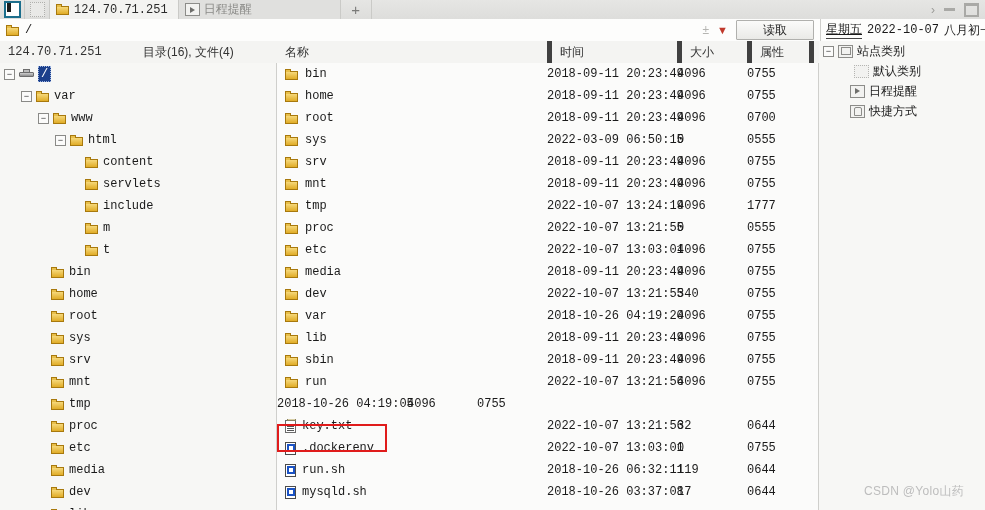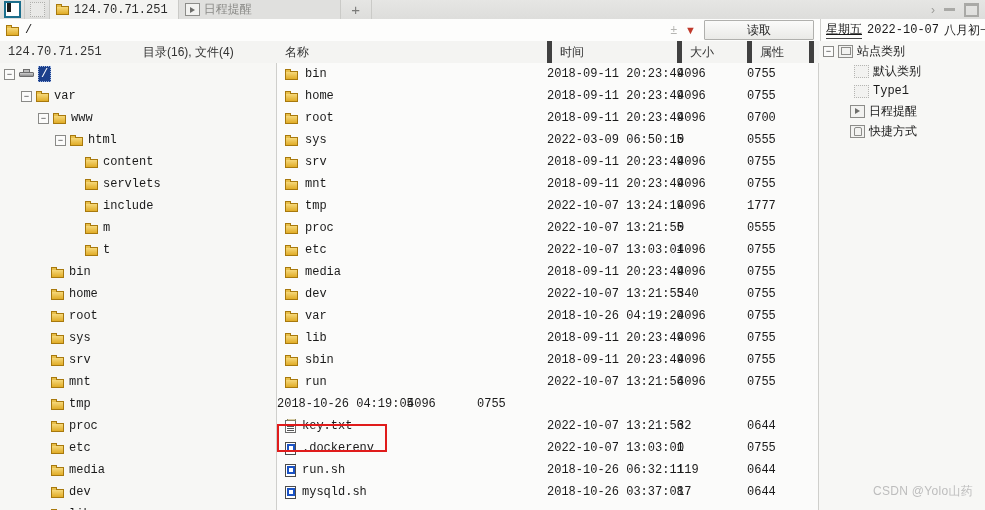--- a/index.html
+++ b/index.html
@@ -53,21 +53,21 @@
     position:absolute;left:0;top:19px;width:985px;height:22px;
     background:#fdfdfc;border-bottom:1px solid #cfcfcc;
     display:flex;align-items:center;
   }
   .addr-left{display:flex;align-items:center;gap:5px;padding-left:6px;flex:1;}
   .addr-path{font-family:"Liberation Mono","DejaVu Sans Mono",monospace;font-size:12px;}
   .addr-tools{display:flex;align-items:center;gap:8px;padding-right:6px;}
   .pm{color:#b5b5b2;font-size:12px;}
   .chev{color:#c0392b;font-size:11px;}
   .readbtn{
-    height:18px;min-width:56px;margin:0 6px 0 2px;padding:0 26px;
+    height:18px;min-width:56px;margin:0 6px 0 2px;padding:0 10px;
     background:linear-gradient(#fbfbfa,#eaeae7);
     border:1px solid #b0b0ad;border-radius:1px;
     display:flex;align-items:center;justify-content:center;font-size:12px;color:#222;
   }
   .datehdr{
     width:165px;display:flex;align-items:center;justify-content:flex-start;
     gap:5px;padding-left:5px;font-size:12px;color:#1a1a1a;white-space:nowrap;overflow:hidden;
     border-left:1px solid #cfcfcc;height:22px;box-sizing:border-box;
   }
   .datehdr .wk{border-bottom:1px solid #444;text-decoration:underline;}
@@ -142,21 +142,21 @@
   .sq-ico{width:13px;height:11px;border:1px solid #8c8c89;background:#f2f2f0;flex:none;
     display:flex;align-items:center;justify-content:center;}
   .sq-ico-in{width:8px;height:6px;border:1px solid #8c8c89;}
   .sq-dot{width:13px;height:11px;border:1px dotted #b5b5b2;background:#f2f2f0;flex:none;}
   .sq-play{width:13px;height:11px;border:1px solid #8c8c89;background:#f2f2f0;flex:none;
     display:flex;align-items:center;justify-content:center;}
   .tri{width:0;height:0;border-style:solid;border-width:3px 0 3px 5px;border-color:transparent transparent transparent #6e6e6b;}
   .mono{font-family:"Liberation Mono","DejaVu Sans Mono",monospace;}
 
   .watermark{
-    position:absolute;right:12px;bottom:10px;color:#bdbdbd;font-size:12px;
+    position:absolute;right:21px;bottom:10px;color:#bdbdbd;font-size:12px;
     letter-spacing:.3px;
   }
 </style>
 </head>
 <body>
 
 <div class="app">
 
   <div class="titlebar">
     <div class="tb-btn">
@@ -514,25 +514,20 @@
           <span class="sq-ico">
             <i class="sq-ico-in"></i>
           </span>
           <span>站点类别</span>
         </div>
         <div class="srow" style="padding-left: 22px;">
           <span class="exp-sp"></span>
           <span class="sq-dot"></span>
           <span>默认类别</span>
         </div>
-        <div class="srow" style="padding-left: 22px;">
-          <span class="exp-sp"></span>
-          <span class="sq-dot"></span>
-          <span class="mono">Type1</span>
-        </div>
         <div class="srow" style="padding-left: 18px;">
           <span class="exp-sp"></span>
           <span class="sq-play">
             <i class="tri"></i>
           </span>
           <span>日程提醒</span>
         </div>
         <div class="srow" style="padding-left: 18px;">
           <span class="exp-sp"></span>
           <span class="sq-play">

